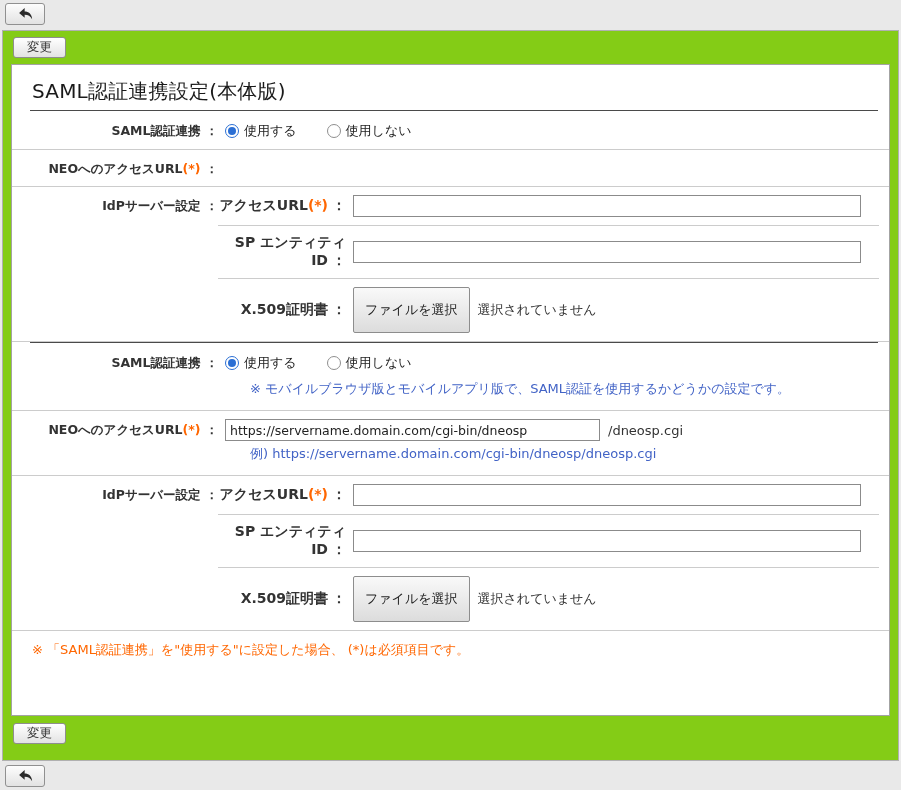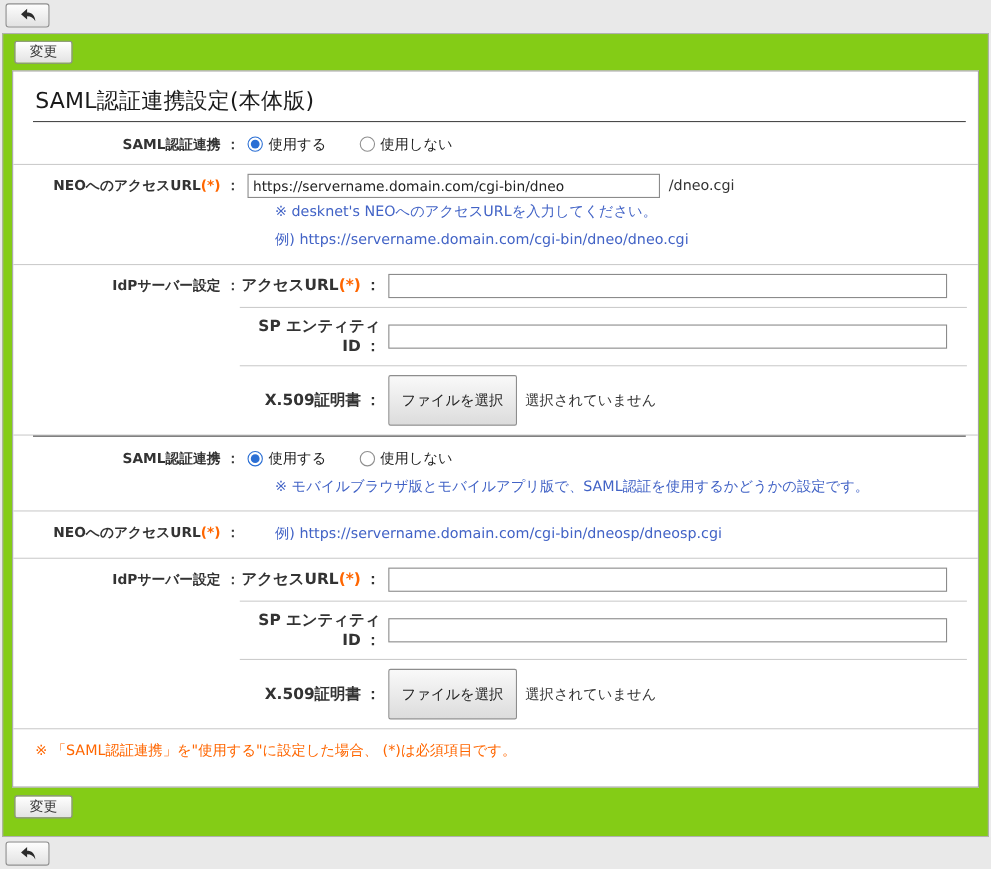--- a/index.html
+++ b/index.html
@@ -142,28 +142,20 @@
             </span>
           </div>
 
         </div>
       </div>
 
       <div class="row">
         <div class="row-label">
           <span>NEOへのアクセスURL</span><span class="req">(*)</span><span class="colon">：</span>
         </div>
-        <div class="row-value">
-          <div class="input-line">
-            <input type="text" class="text-input input-main" value="https://servername.domain.com/cgi-bin/dneo" style="">
-            <span class="suffix">/dneo.cgi</span>
-          </div>
-          <div class="note">※ desknet's NEOへのアクセスURLを入力してください。</div>
-          <div class="note">例) https://servername.domain.com/cgi-bin/dneo/dneo.cgi</div>
-        </div>
       </div>
 
       <div class="row" style="padding:0;">
         <div class="row-label" style="padding-top:11px;">
           <span>IdPサーバー設定</span><span class="colon">：</span>
         </div>
         <div class="sub-rows">
           <div class="sub-row">
             <div class="sub-label">
               <span>アクセスURL</span><span class="req">(*)</span><span class="colon">：</span>
@@ -213,20 +205,24 @@
           </div>
           <div class="note under-radio">※ モバイルブラウザ版とモバイルアプリ版で、SAML認証を使用するかどうかの設定です。</div>
         </div>
       </div>
 
       <div class="row">
         <div class="row-label">
           <span>NEOへのアクセスURL</span><span class="req">(*)</span><span class="colon">：</span>
         </div>
         <div class="row-value">
+          <div class="input-line">
+            <input type="text" class="text-input input-main" value="https://servername.domain.com/cgi-bin/dneosp" style="">
+            <span class="suffix">/dneosp.cgi</span>
+          </div>
           <div class="note">例) https://servername.domain.com/cgi-bin/dneosp/dneosp.cgi</div>
         </div>
       </div>
 
       <div class="row" style="padding:0;">
         <div class="row-label" style="padding-top:11px;">
           <span>IdPサーバー設定</span><span class="colon">：</span>
         </div>
         <div class="sub-rows">
           <div class="sub-row">

